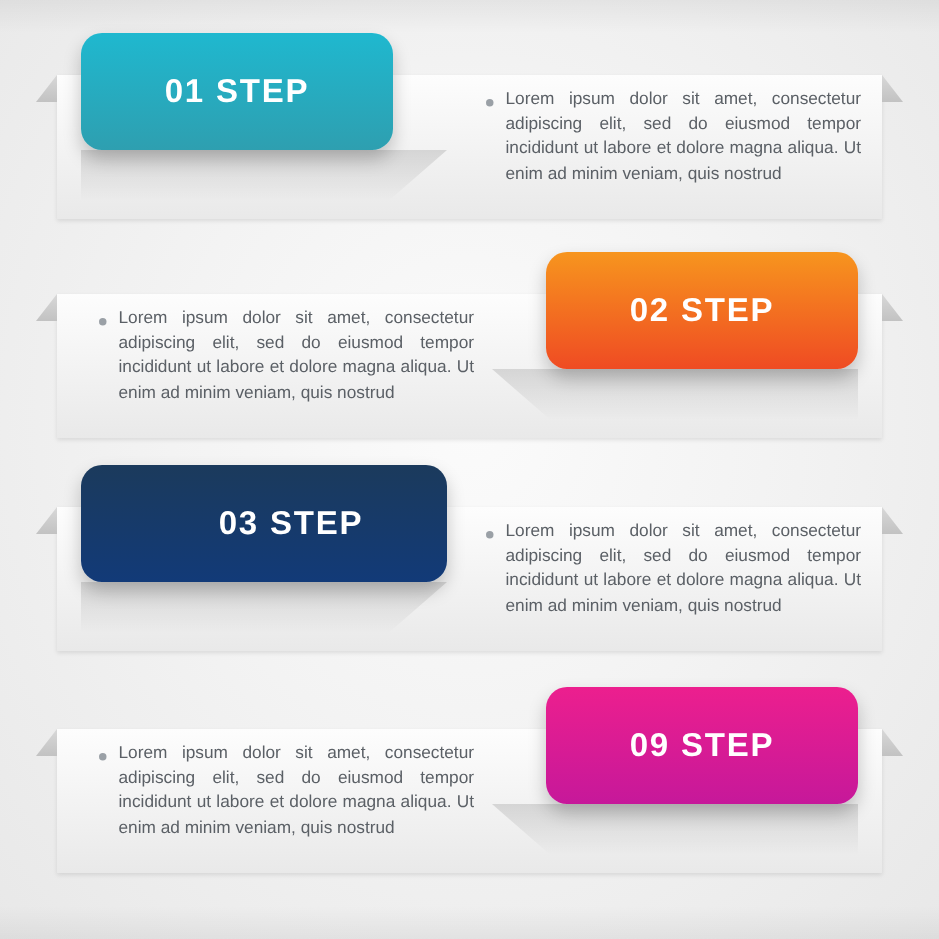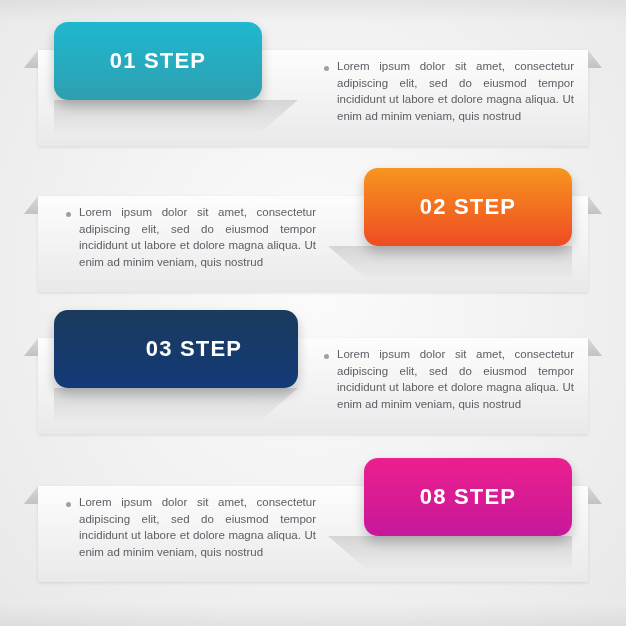--- a/index.html
+++ b/index.html
@@ -149,21 +149,21 @@
       <p class="para">Lorem ipsum dolor sit amet, consectetur adipiscing elit, sed do eiusmod tempor incididunt ut labore et dolore magna aliqua. Ut enim ad minim veniam, quis nostrud</p>
     </div>
   </div>
 
   <div class="row" style="top:486px;">
     <div class="band"></div>
     <div class="fold left"></div>
     <div class="fold right"></div>
     <div class="tail right"></div>
     <div class="plate right" style="background:linear-gradient(180deg,#ec1f8e,#c6189a);">
-      <span class="plate-label">08 STEP</span>
+      <span class="plate-label">09 STEP</span>
     </div>
     <div class="textblock left">
       <span class="bullet"></span>
       <p class="para">Lorem ipsum dolor sit amet, consectetur adipiscing elit, sed do eiusmod tempor incididunt ut labore et dolore magna aliqua. Ut enim ad minim veniam, quis nostrud</p>
     </div>
   </div>
 
 </div>
 
 </body></html>

